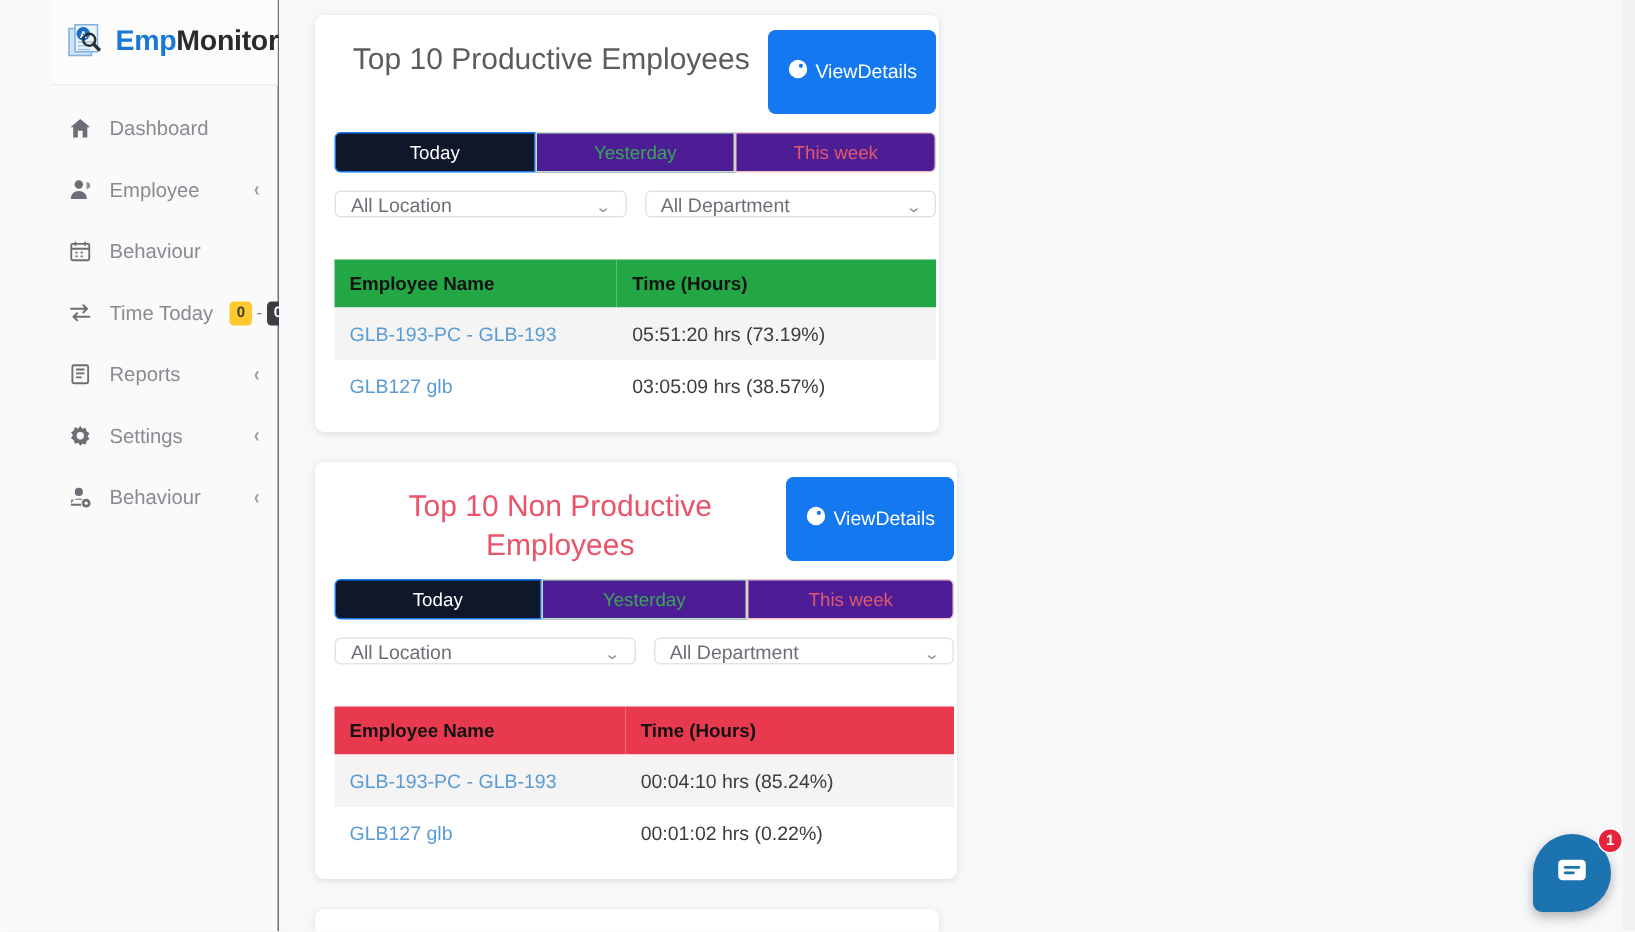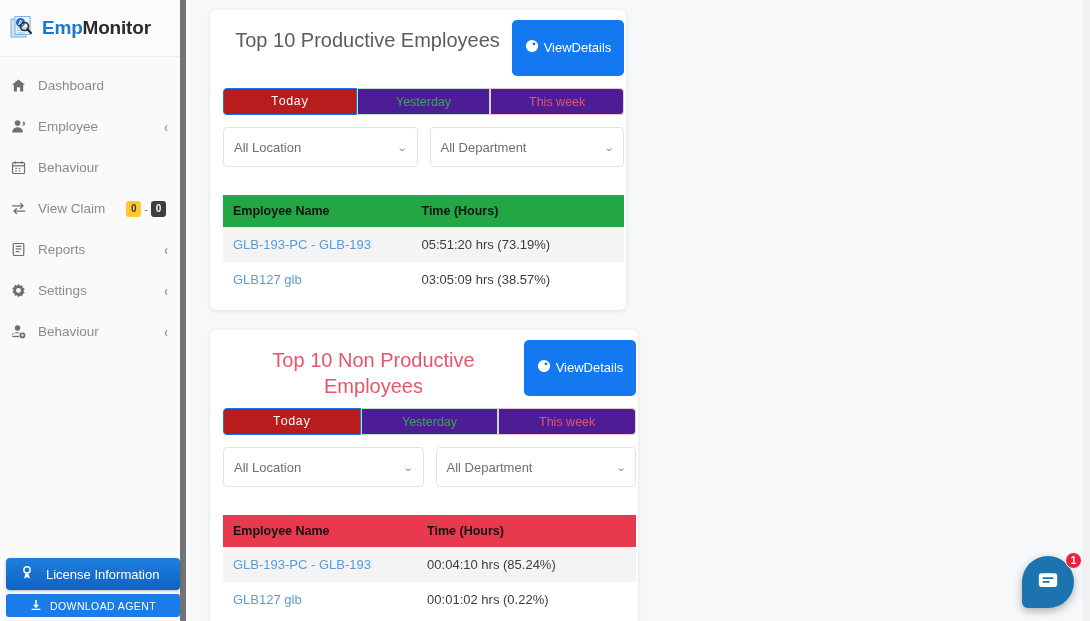--- a/index.html
+++ b/index.html
@@ -8,24 +8,25 @@
     overflow: hidden;
     font-family: "Liberation Sans", sans-serif;
     background: #f6f7f9;
   }
   #app { position: relative; width: 1090px; height: 621px; display: flex; }
 
   
   .sidebar {
     width: 186px; height: 621px;
     background: #fafafa;
-    border-right: 6px solid #737373;
+    border-right: 1px solid #737373;
     position: relative;
     flex: 0 0 186px;
     box-shadow: 1px 0 3px rgba(0,0,0,0.05);
+    padding-left: 35px;
   }
   .brand {
     height: 57px; display: flex; align-items: center;
     padding-left: 10px; gap: 6px;
     border-bottom: 1px solid #ededed;
     background: #fcfcfc;
   }
   .brand-logo { width: 26px; height: 26px; position: relative; flex: 0 0 26px; }
   .brand-text { font-size: 19px; font-weight: bold; letter-spacing: -0.2px; }
   .brand-text .emp { color: #1878d2; }
@@ -96,28 +97,28 @@
     display: flex; align-items: center; justify-content: center;
     line-height: 1.35; cursor: pointer; padding: 6px 4px; text-align:center;
   }
   .view-btn .row1 { display: flex; align-items: center; gap: 5px; }
 
   .tabs { display: flex; margin-top: 6px; }
   .tab {
     flex: 1 1 0; height: 27px; display: flex; align-items: center; justify-content: center;
     font-size: 12.5px; border: 1px solid transparent; cursor: pointer; background:#4c1d95;
   }
-  .tab.today { background: #b91c1c; color: #fff; border-color: #1478f0; border-radius: 4px 0 0 4px; font-family: Liberation Mono, monospace; }
+  .tab.today { background: #0f172a; color: #fff; border-color: #1478f0; border-radius: 4px 0 0 4px; }
   .tab.yesterday { color: #3aa655; border-color: #bfe3c6; }
   .tab.week { color: #e2576e; border-color: #f2c3cb; border-radius: 0 4px 4px 0; }
 
   .filters { display: flex; gap: 12px; margin-top: 12px; }
   .select {
-    flex: 1 1 0; height: 40px; border: 1px solid #e3e3e6; border-radius: 4px;
-    display: flex; align-items: center; justify-content: space-between;
+    flex: 1 1 0; height: 18px; border: 1px solid #e3e3e6; border-radius: 4px;
+    display: flex; align-items: flex-end; justify-content: space-between;
     padding: 0 10px; font-size: 13px; color: #6e6e76; background: #fff; cursor: pointer; gap: 16px;
   }
   .caret { font-size: 10px; color: #8d8d95; transform: scaleX(1.35); }
 
   .tbl { margin-top: 28px; width: 100%; border-collapse: collapse; }
   .tbl th {
     text-align: left; font-size: 12.5px; color: #131313; font-weight: bold;
     padding: 9px 0 9px 10px;
   }
   .tbl thead.green th { background: #22a744; }
@@ -210,21 +211,21 @@
         <span class="nav-label">Behaviour</span>
       </div>
 
       <div class="nav-item">
         <span class="nav-ico">
           <svg width="15" height="15" viewBox="0 0 16 16" fill="none" stroke="#6d6d75" stroke-width="1.4" stroke-linecap="round">
               <path d="M1.5 5.2h11.2M10.2 2.7l2.6 2.5-2.6 2.6"></path>
               <path d="M14.5 10.8H3.3M5.8 8.3 3.2 10.8l2.6 2.6"></path>
             </svg>
         </span>
-        <span class="nav-label">View Claim</span>
+        <span class="nav-label">Time Today</span>
         <span class="badges">
           <span class="badge warn">0</span>
           <span class="badge-dash">-</span>
           <span class="badge dark">0</span>
         </span>
       </div>
 
 
       <div class="nav-item">
         <span class="nav-ico">
@@ -259,40 +260,20 @@
               <circle cx="12.2" cy="12.2" r="3.1"></circle>
               <circle cx="12.2" cy="12.2" r="1.2" fill="#fafafa"></circle>
             </svg>
         </span>
         <span class="nav-label">Behaviour</span>
         <span class="chev">‹</span>
       </div>
 
     </nav>
 
-    <div class="sidebar-bottom">
-      <div class="license-btn">
-        <span>
-          <svg width="14" height="15" viewBox="0 0 16 16" fill="#ffffff">
-              <circle cx="8" cy="5" r="3.6" fill="none" stroke="#fff" stroke-width="1.6"></circle>
-              <path d="M6 9.4 4.8 15l3.2-1.9L11.2 15 10 9.4z"></path>
-            </svg>
-        </span>
-        <span>License Information</span>
-      </div>
-      <div class="download-btn">
-        <span>
-          <svg width="12" height="12" viewBox="0 0 16 16" fill="#ffffff">
-              <path d="M7 1.2h2v6.3h3L8 12.3 4 7.5h3z"></path>
-              <rect x="2" y="13" width="12" height="1.8" rx="0.6"></rect>
-            </svg>
-        </span>
-        <span>DOWNLOAD AGENT</span>
-      </div>
-    </div>
   </aside>
 
   <section class="main">
     <div class="grid">
 
       <div class="card">
         <div class="card-head">
           <div class="card-title">Top 10 Productive Employees</div>
           <div class="view-btn">
             <span class="row1">

